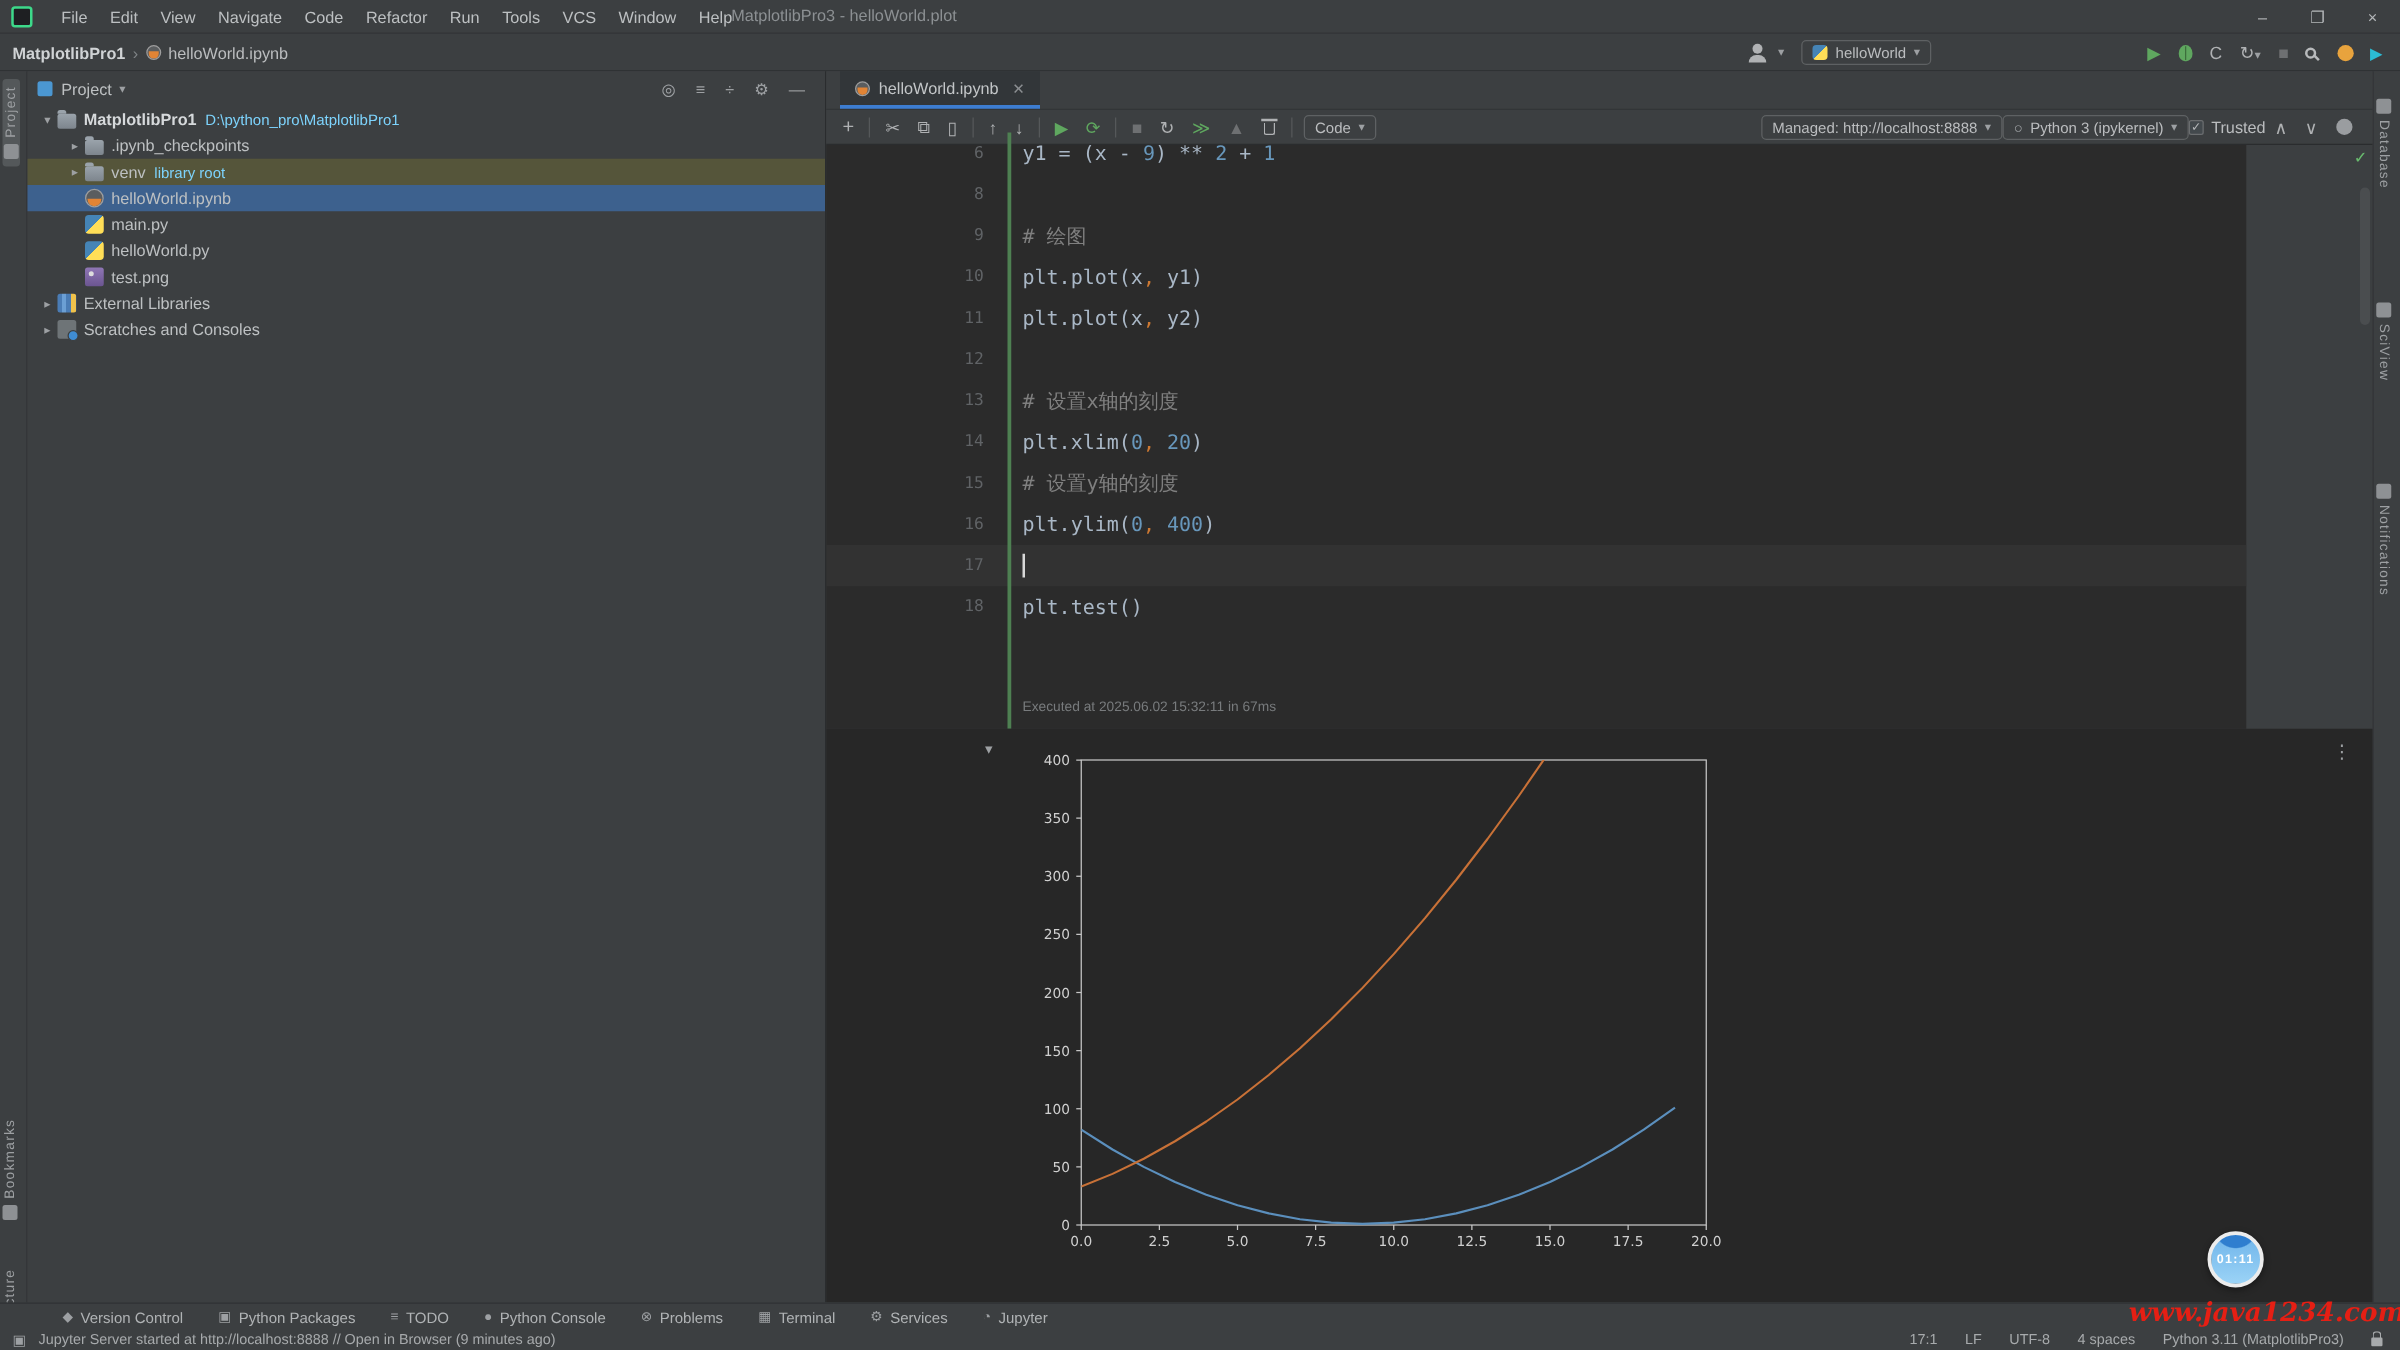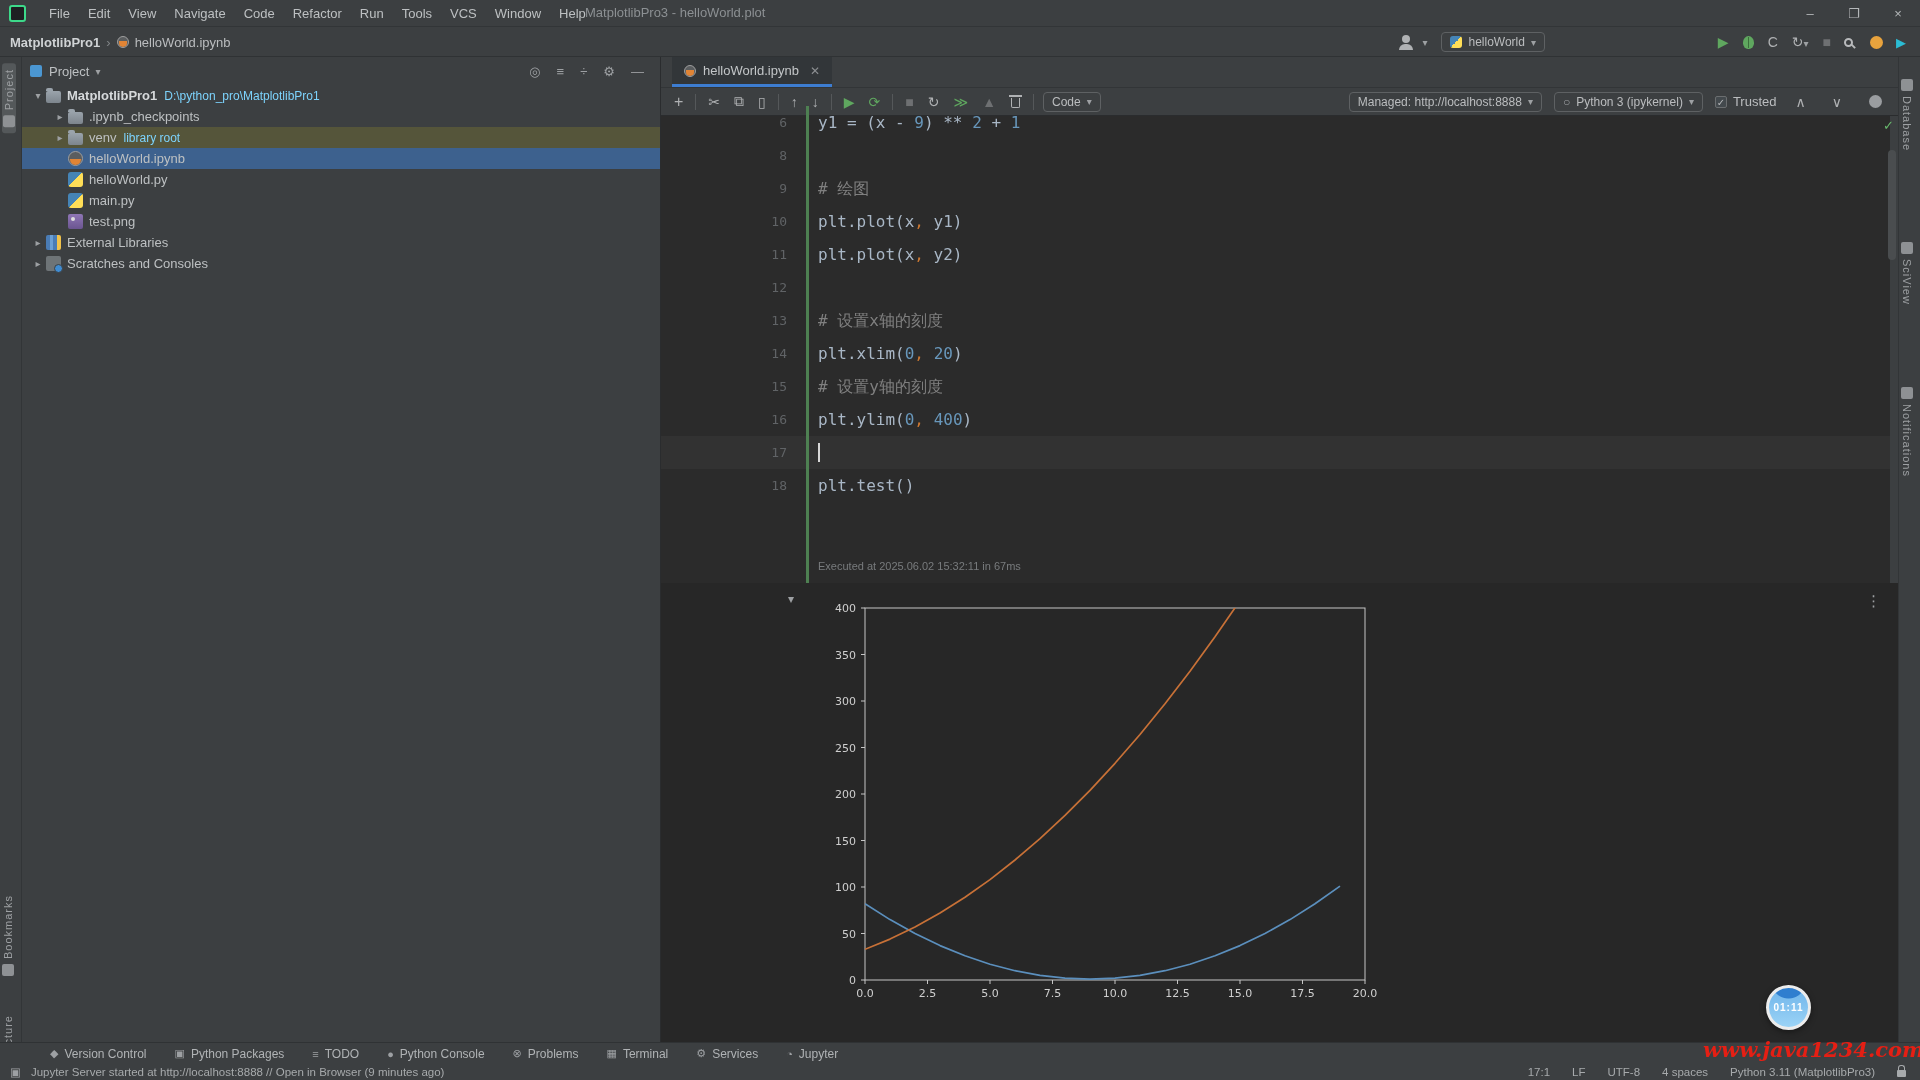--- a/index.html
+++ b/index.html
@@ -53,21 +53,21 @@
   .ic-image{background:linear-gradient(180deg,#8f76b5,#6b5591);border-radius:2px}
   .ic-image::after{content:"";position:absolute;left:3px;top:3px;width:4px;height:4px;border-radius:50%;background:#ddd}
   .ic-libs{background:repeating-linear-gradient(90deg,#4a7cb5 0 4px,#6b9fd4 4px 7px,#4a7cb5 7px 11px,#f0c24b 11px 15px);border-radius:2px}
   .ic-scratch{background:#6e7477;border-radius:2px}
   .ic-scratch::after{content:"";position:absolute;right:-2px;bottom:-2px;width:7px;height:7px;border-radius:50%;background:#3f8cd2;border:1px solid #3c3f41}
   #tabbar{left:661px;top:57px;width:1237px;height:31px;background:#3c3f41;border-bottom:1px solid #323537;display:flex;align-items:flex-end}
   .tab{display:flex;align-items:center;gap:7px;height:30px;padding:0 12px;margin-left:11px;background:#323639;border-bottom:3px solid #3d7dd1;color:#c3c6c8;font-size:13px}
   .tab .close{color:#8c8f92;font-size:12px;margin-left:4px}
   #nbtoolbar{left:661px;top:88px;width:1237px;height:28px;background:#3c3f41;border-bottom:1px solid #2a2c2e;display:flex;align-items:center}
   .sep{width:1px;height:16px;background:#55585a;margin:0 5px}
-  #code-area{left:661px;top:116px;width:1229px;height:467px;background:#2b2b2b;overflow:hidden}
+  #code-area{left:661px;top:116px;width:1136px;height:467px;background:#2b2b2b;overflow:hidden}
   #code-block{position:absolute;left:0;top:-10px;width:100%}
   .cline{height:33px;line-height:33px;white-space:pre;font-family:"DejaVu Sans Mono",monospace}
   .cline.current{background:#323232}
   .lnum{display:inline-block;width:126px;text-align:right;color:#606366;font-size:13px;vertical-align:top;font-family:"DejaVu Sans Mono",monospace}
   .ltext{font-size:16px;margin-left:31px}
   .tk-p{color:#a9b7c6}.tk-n{color:#6897bb}.tk-c{color:#7f7f7f}.tk-o{color:#cc7832}
   .caret{display:inline-block;width:2px;height:19px;background:#d8d8d8;vertical-align:-4px}
   #cellbar{left:806px;top:106px;width:3px;height:477px;background:#4e8052}
   #exec-note{left:818px;top:560px;color:#787b7d;font-size:11px}
   #green-check{right:26px;top:118px;color:#68b96d;font-size:13px}
@@ -223,26 +223,26 @@
           <span class="hint">library root</span>
         </div>
         <div class="trow selected" style="padding-left: 30px;">
           <span class="chev"></span>
           <span class="ic ic-jupyter"></span>
           <span class="lbl">helloWorld.ipynb</span>
         </div>
         <div class="trow" style="padding-left: 30px;">
           <span class="chev"></span>
           <span class="ic ic-python"></span>
-          <span class="lbl">helloWorld.py</span>
+          <span class="lbl">main.py</span>
         </div>
         <div class="trow" style="padding-left: 30px;">
           <span class="chev"></span>
           <span class="ic ic-python"></span>
-          <span class="lbl">main.py</span>
+          <span class="lbl">helloWorld.py</span>
         </div>
         <div class="trow" style="padding-left: 30px;">
           <span class="chev"></span>
           <span class="ic ic-image"></span>
           <span class="lbl">test.png</span>
         </div>
         <div class="trow" style="padding-left: 8px;">
           <span class="chev">▸</span>
           <span class="ic ic-libs"></span>
           <span class="lbl">External Libraries</span>
@@ -280,21 +280,21 @@
     <span class="tbicon">↻</span>
     <span class="tbicon green">≫</span>
     <span class="tbicon dim">▲</span>
     <span class="ic-trash"></span>
     <span class="sep"></span>
     <span class="box" style="margin-left:4px">
       <span>Code</span>
       <span class="dd">▾</span>
     </span>
 
-    <span style="position:absolute;right:8px;display:flex;align-items:center;gap:12px">
+    <span style="position:absolute;right:8px;display:flex;align-items:center;gap:0">
       <span class="box">
         <span>Managed: http://localhost:8888</span>
         <span class="dd">▾</span>
       </span>
       <span class="box">
         <span style="color:#9da0a3">○</span>
         <span>Python 3 (ipykernel)</span>
         <span class="dd">▾</span>
       </span>
       <span style="display:flex;align-items:center;gap:6px">

